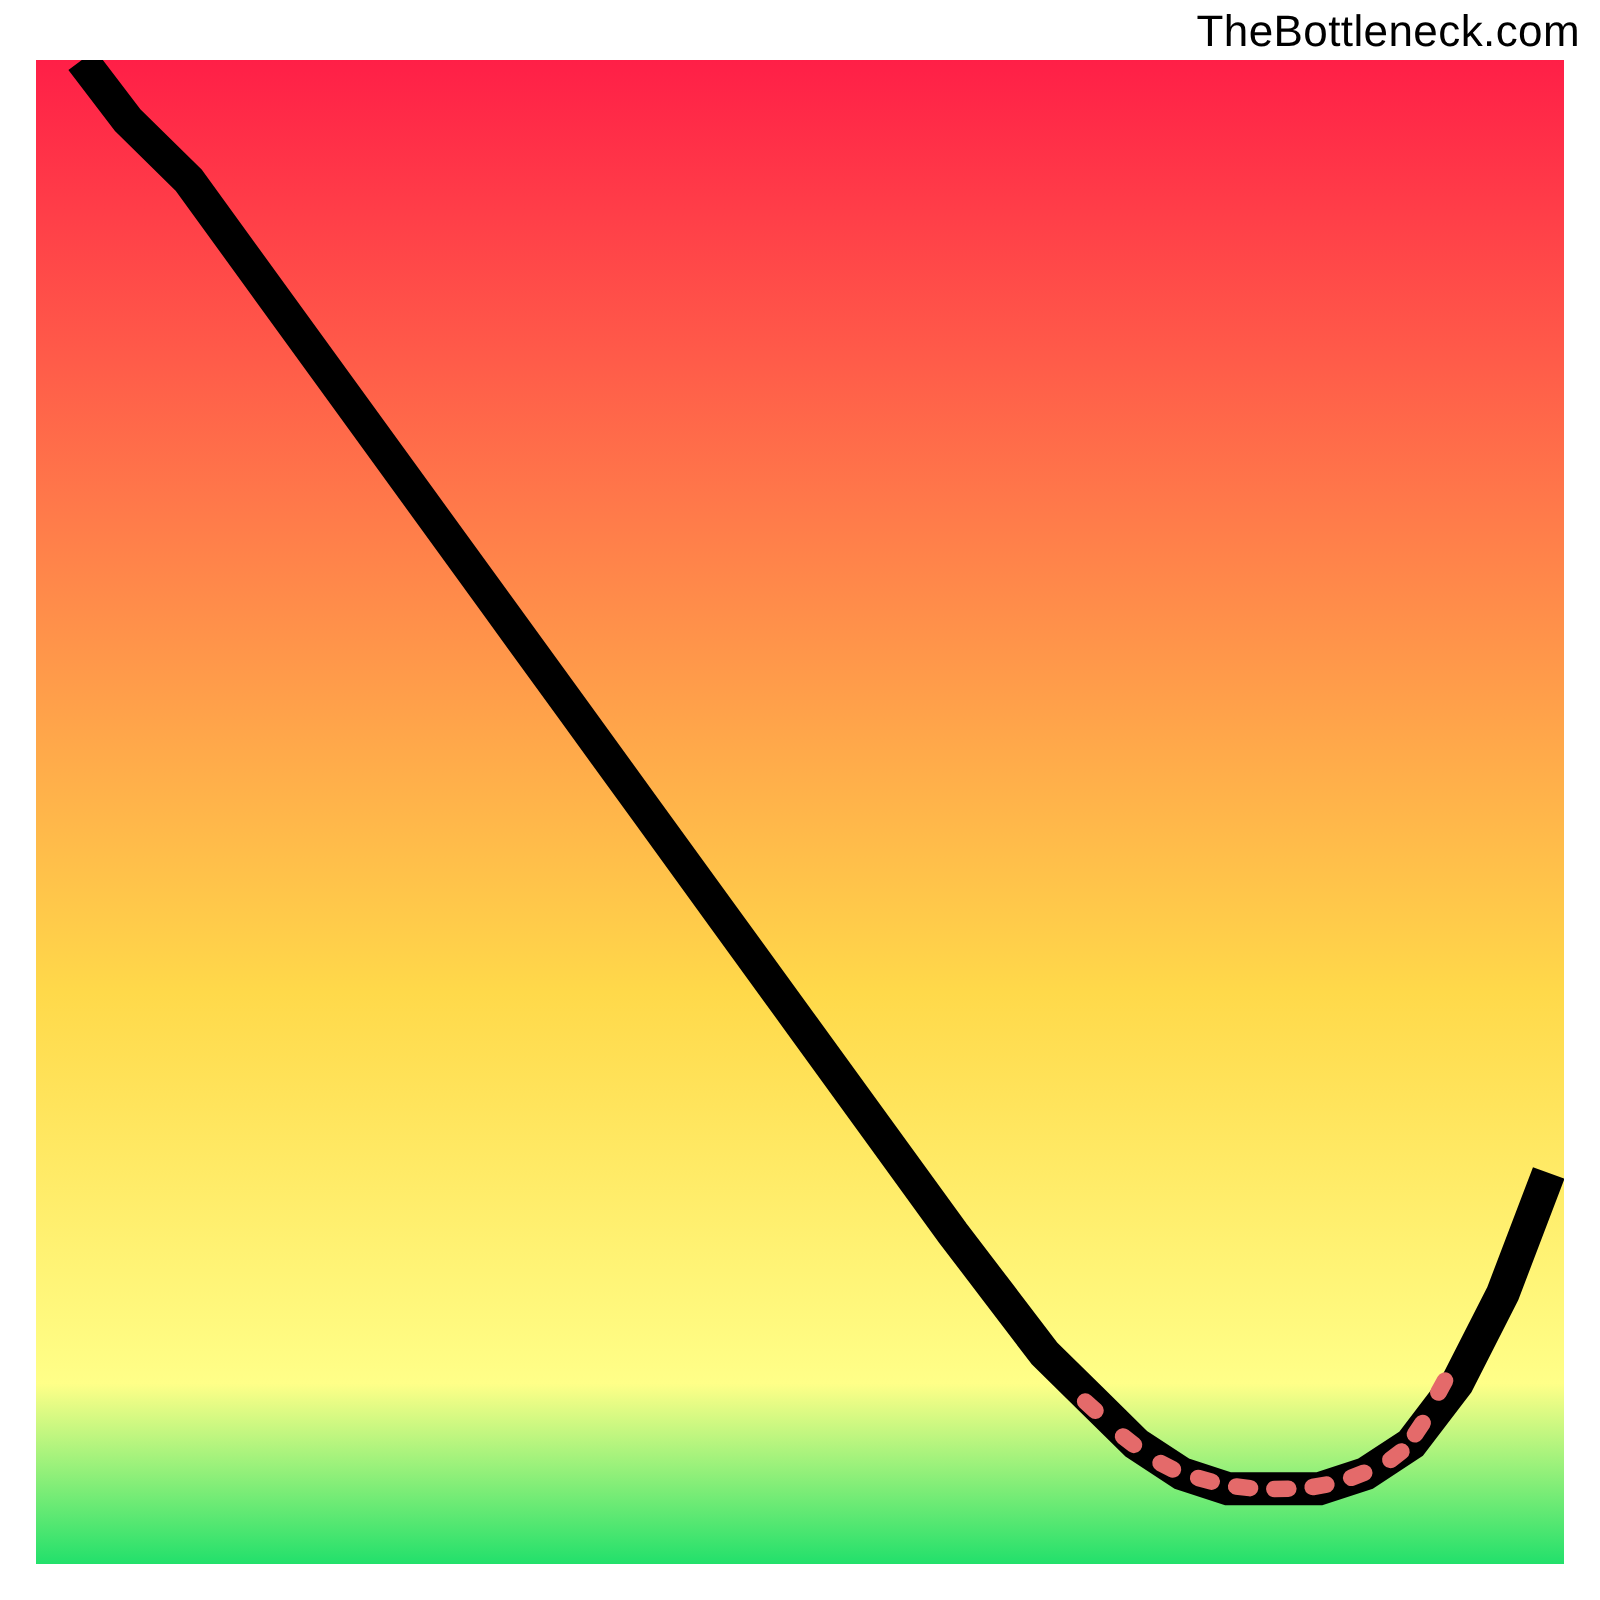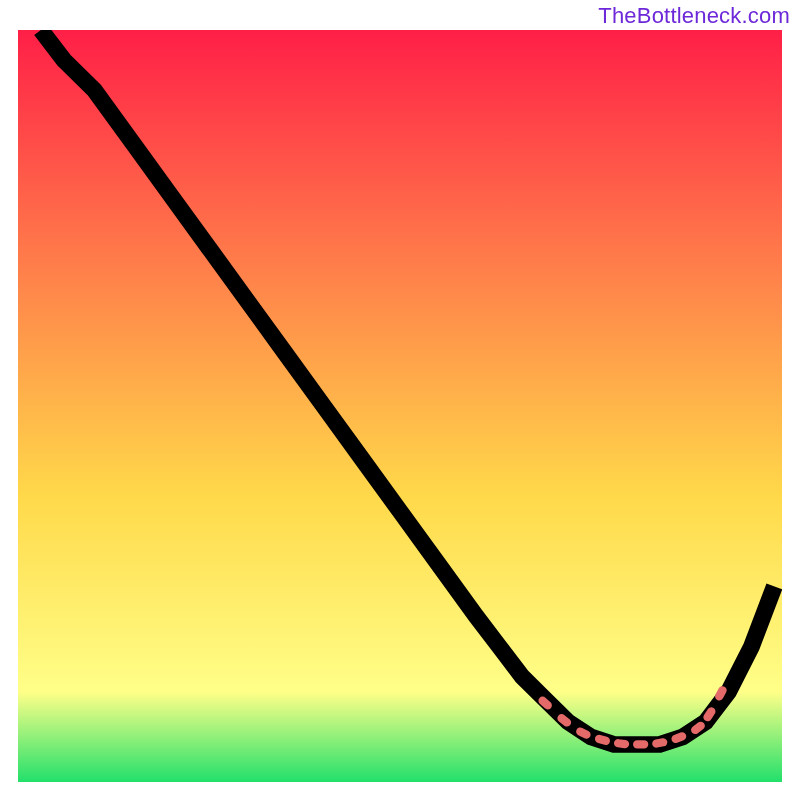--- a/index.html
+++ b/index.html
@@ -16,21 +16,21 @@
     position: relative;
     width: 800px;
     height: 800px;
   }
 
   .watermark {
     position: absolute;
     top: 3px;
     right: 10px;
     font-size: 22px;
-    color: #6d28d9;
+    color: #000000;
     font-weight: 400;
     letter-spacing: 0.2px;
     z-index: 10;
   }
 
   .plot-area {
     position: absolute;
     left: 18px;
     top: 30px;
     width: 764px;

